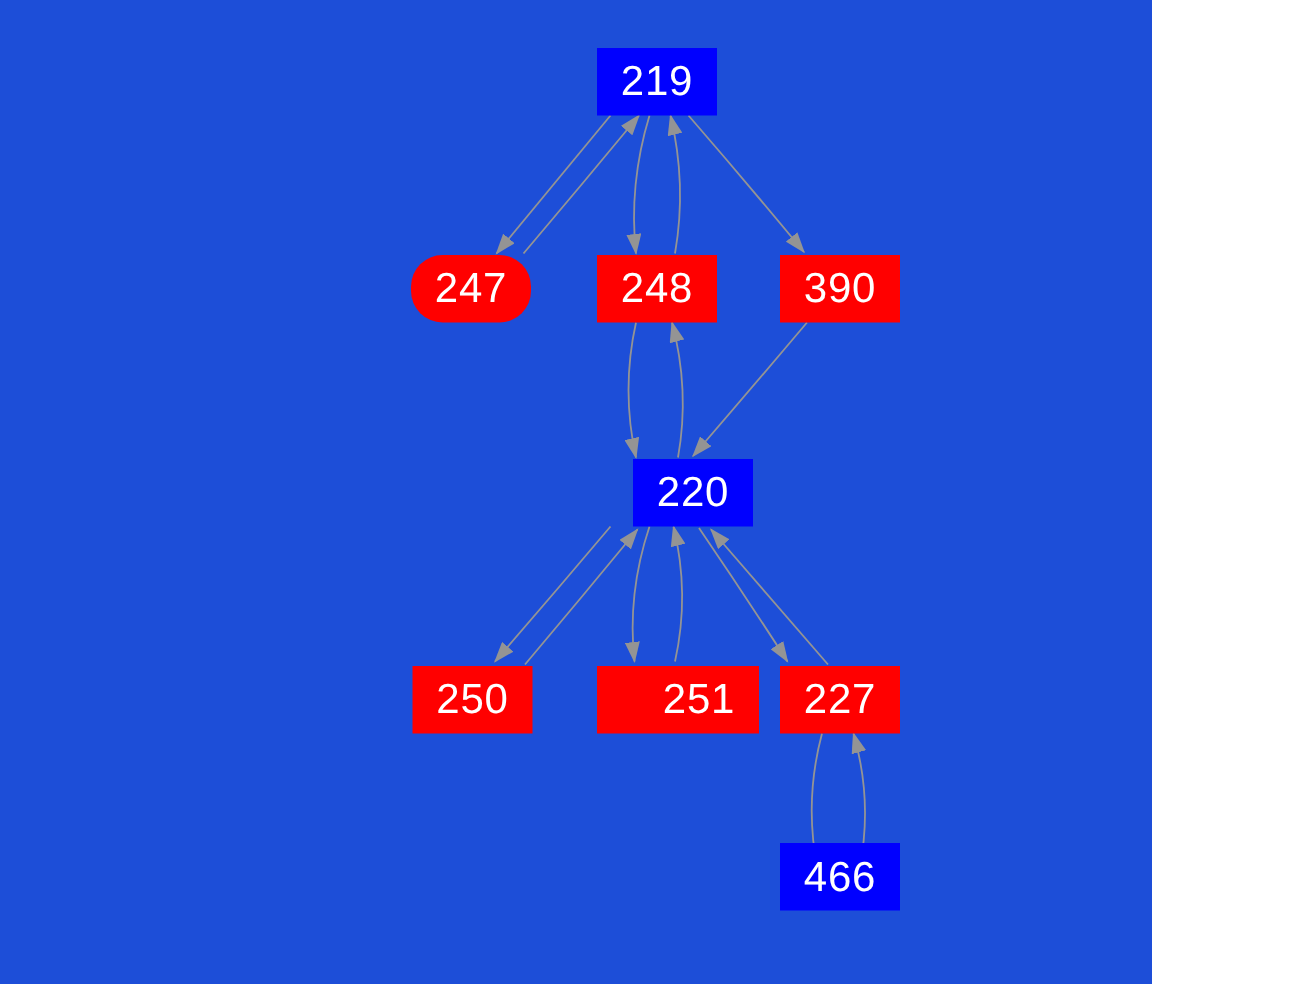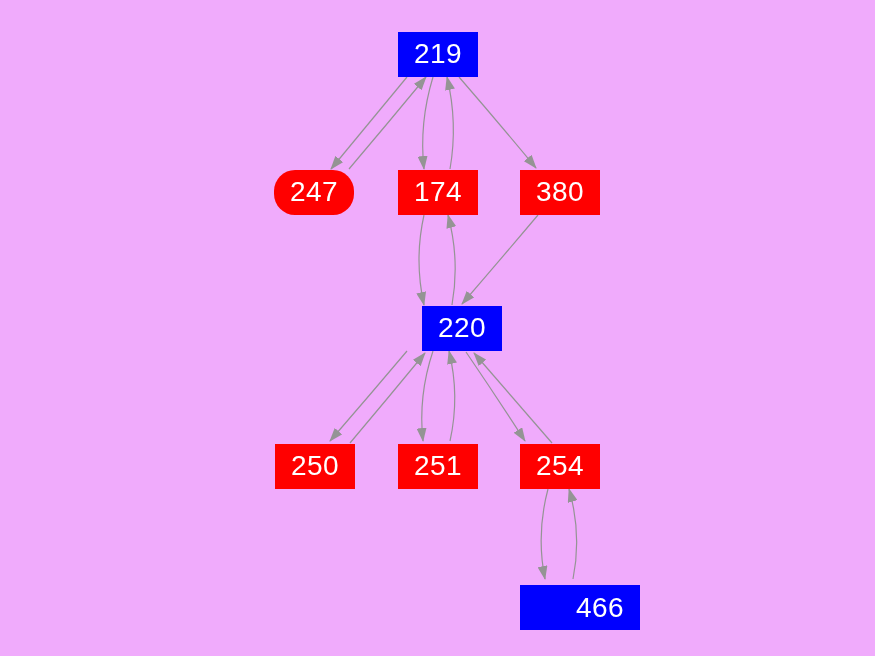--- a/index.html
+++ b/index.html
@@ -3,23 +3,23 @@
 <meta charset="utf-8">
 <style>
   html, body {
     margin: 0;
     padding: 0;
     background: #ffffff;
     font-family: "Liberation Sans", sans-serif;
   }
   .canvas {
     position: relative;
-    width: 875px;
+    width: 768px;
     height: 656px;
-    background: #f0abfc;
+    background: #1d4ed8;
     overflow: hidden;
   }
   .canvas svg {
     position: absolute;
     left: 0;
     top: 0;
   }
   .node {
     position: absolute;
     display: flex;
@@ -62,34 +62,34 @@
       </g>
   </svg>
   <div id="node-layer">
       <div class="node" style="left: 398px; top: 31.5px; width: 80px; height: 45px; background: rgb(0, 0, 255); color: rgb(255, 255, 255);">
         <span>219</span>
       </div>
       <div class="node" style="left: 274px; top: 169.5px; width: 80px; height: 45px; background: rgb(255, 0, 0); color: rgb(255, 255, 255); border-radius: 21px;">
         <span>247</span>
       </div>
       <div class="node" style="left: 398px; top: 169.5px; width: 80px; height: 45px; background: rgb(255, 0, 0); color: rgb(255, 255, 255);">
-        <span>174</span>
+        <span>248</span>
       </div>
       <div class="node" style="left: 520px; top: 169.5px; width: 80px; height: 45px; background: rgb(255, 0, 0); color: rgb(255, 255, 255);">
-        <span>380</span>
+        <span>390</span>
       </div>
       <div class="node" style="left: 398px; top: 305.5px; width: 80px; height: 45px; background: rgb(0, 0, 255); color: rgb(255, 255, 255); margin-left: 24px;">
         <span>220</span>
       </div>
       <div class="node" style="left: 275px; top: 443.5px; width: 80px; height: 45px; background: rgb(255, 0, 0); color: rgb(255, 255, 255); justify-content: center;">
         <span>250</span>
       </div>
-      <div class="node" style="left: 398px; top: 443.5px; width: 80px; height: 45px; background: rgb(255, 0, 0); color: rgb(255, 255, 255);">
+      <div class="node" style="left: 398px; top: 443.5px; width: 80px; height: 45px; background: rgb(255, 0, 0); color: rgb(255, 255, 255); padding-left: 28px;">
         <span>251</span>
       </div>
       <div class="node" style="left: 520px; top: 443.5px; width: 80px; height: 45px; background: rgb(255, 0, 0); color: rgb(255, 255, 255);">
-        <span>254</span>
+        <span>227</span>
       </div>
-      <div class="node" style="left: 520px; top: 585px; width: 80px; height: 45px; background: rgb(0, 0, 255); color: rgb(255, 255, 255); padding-left: 40px;">
+      <div class="node" style="left: 520px; top: 562px; width: 80px; height: 45px; background: rgb(0, 0, 255); color: rgb(255, 255, 255);">
         <span>466</span>
       </div>
     </div>
 </div>
 
 </body></html>

